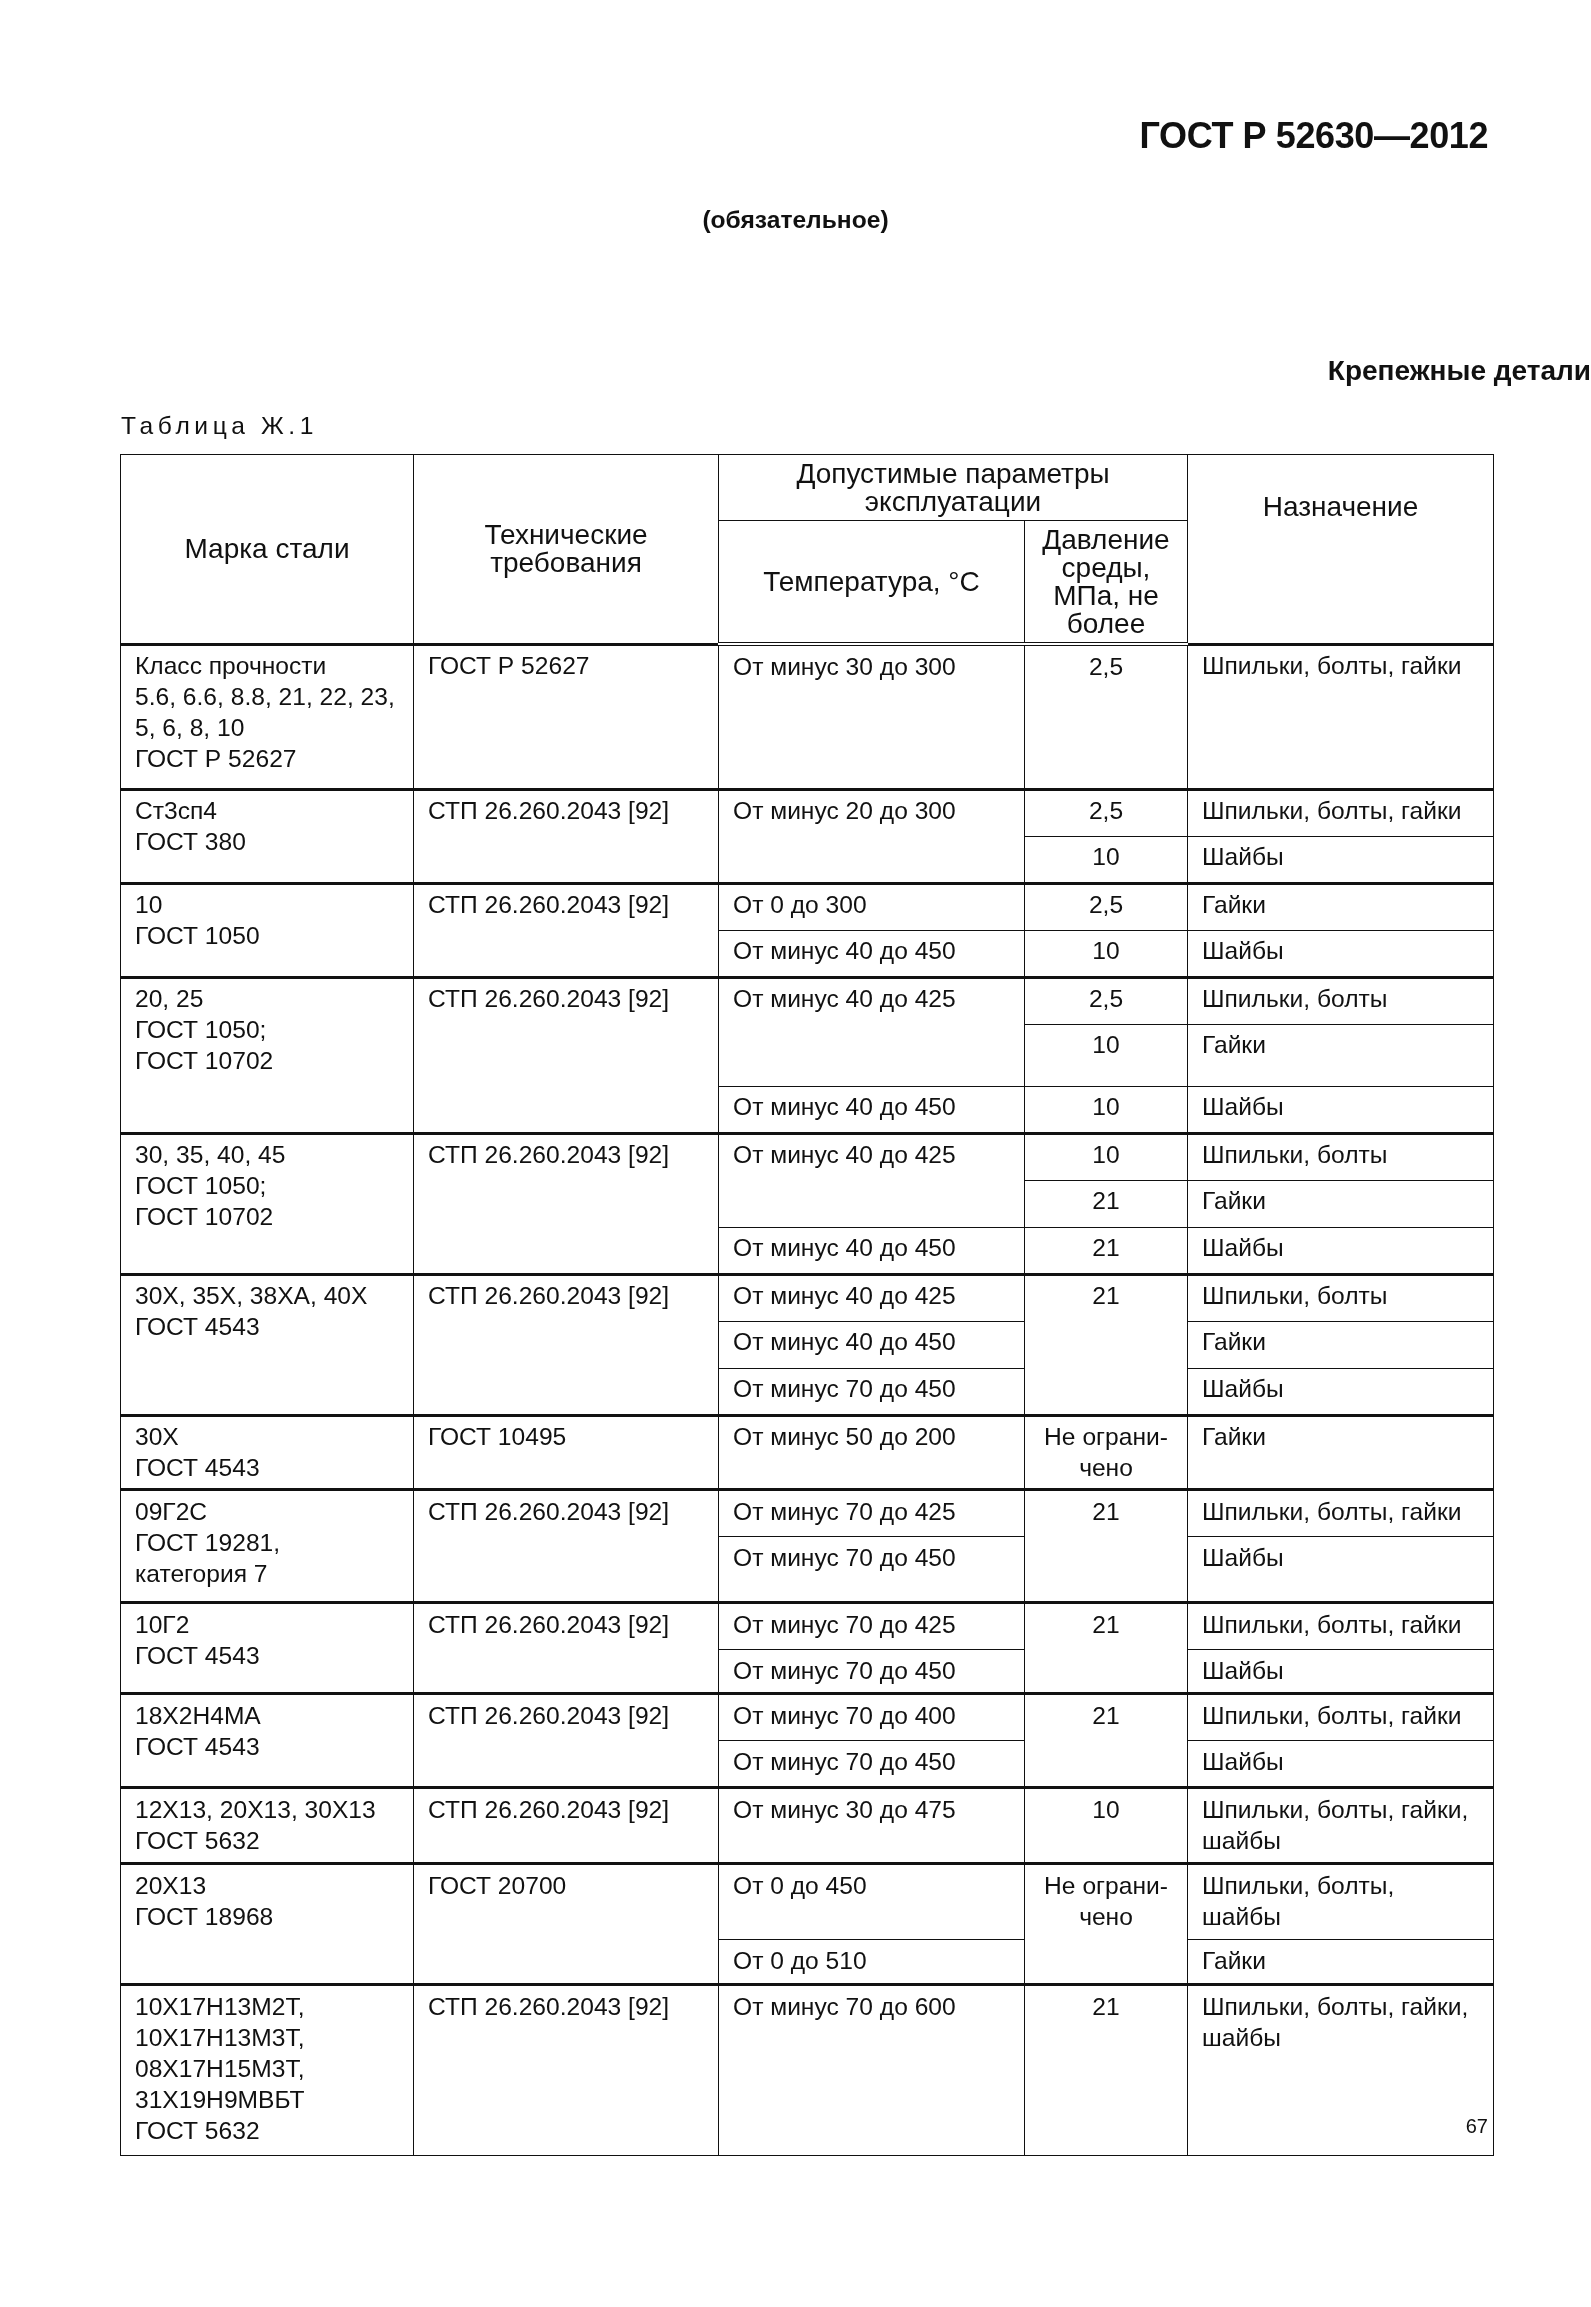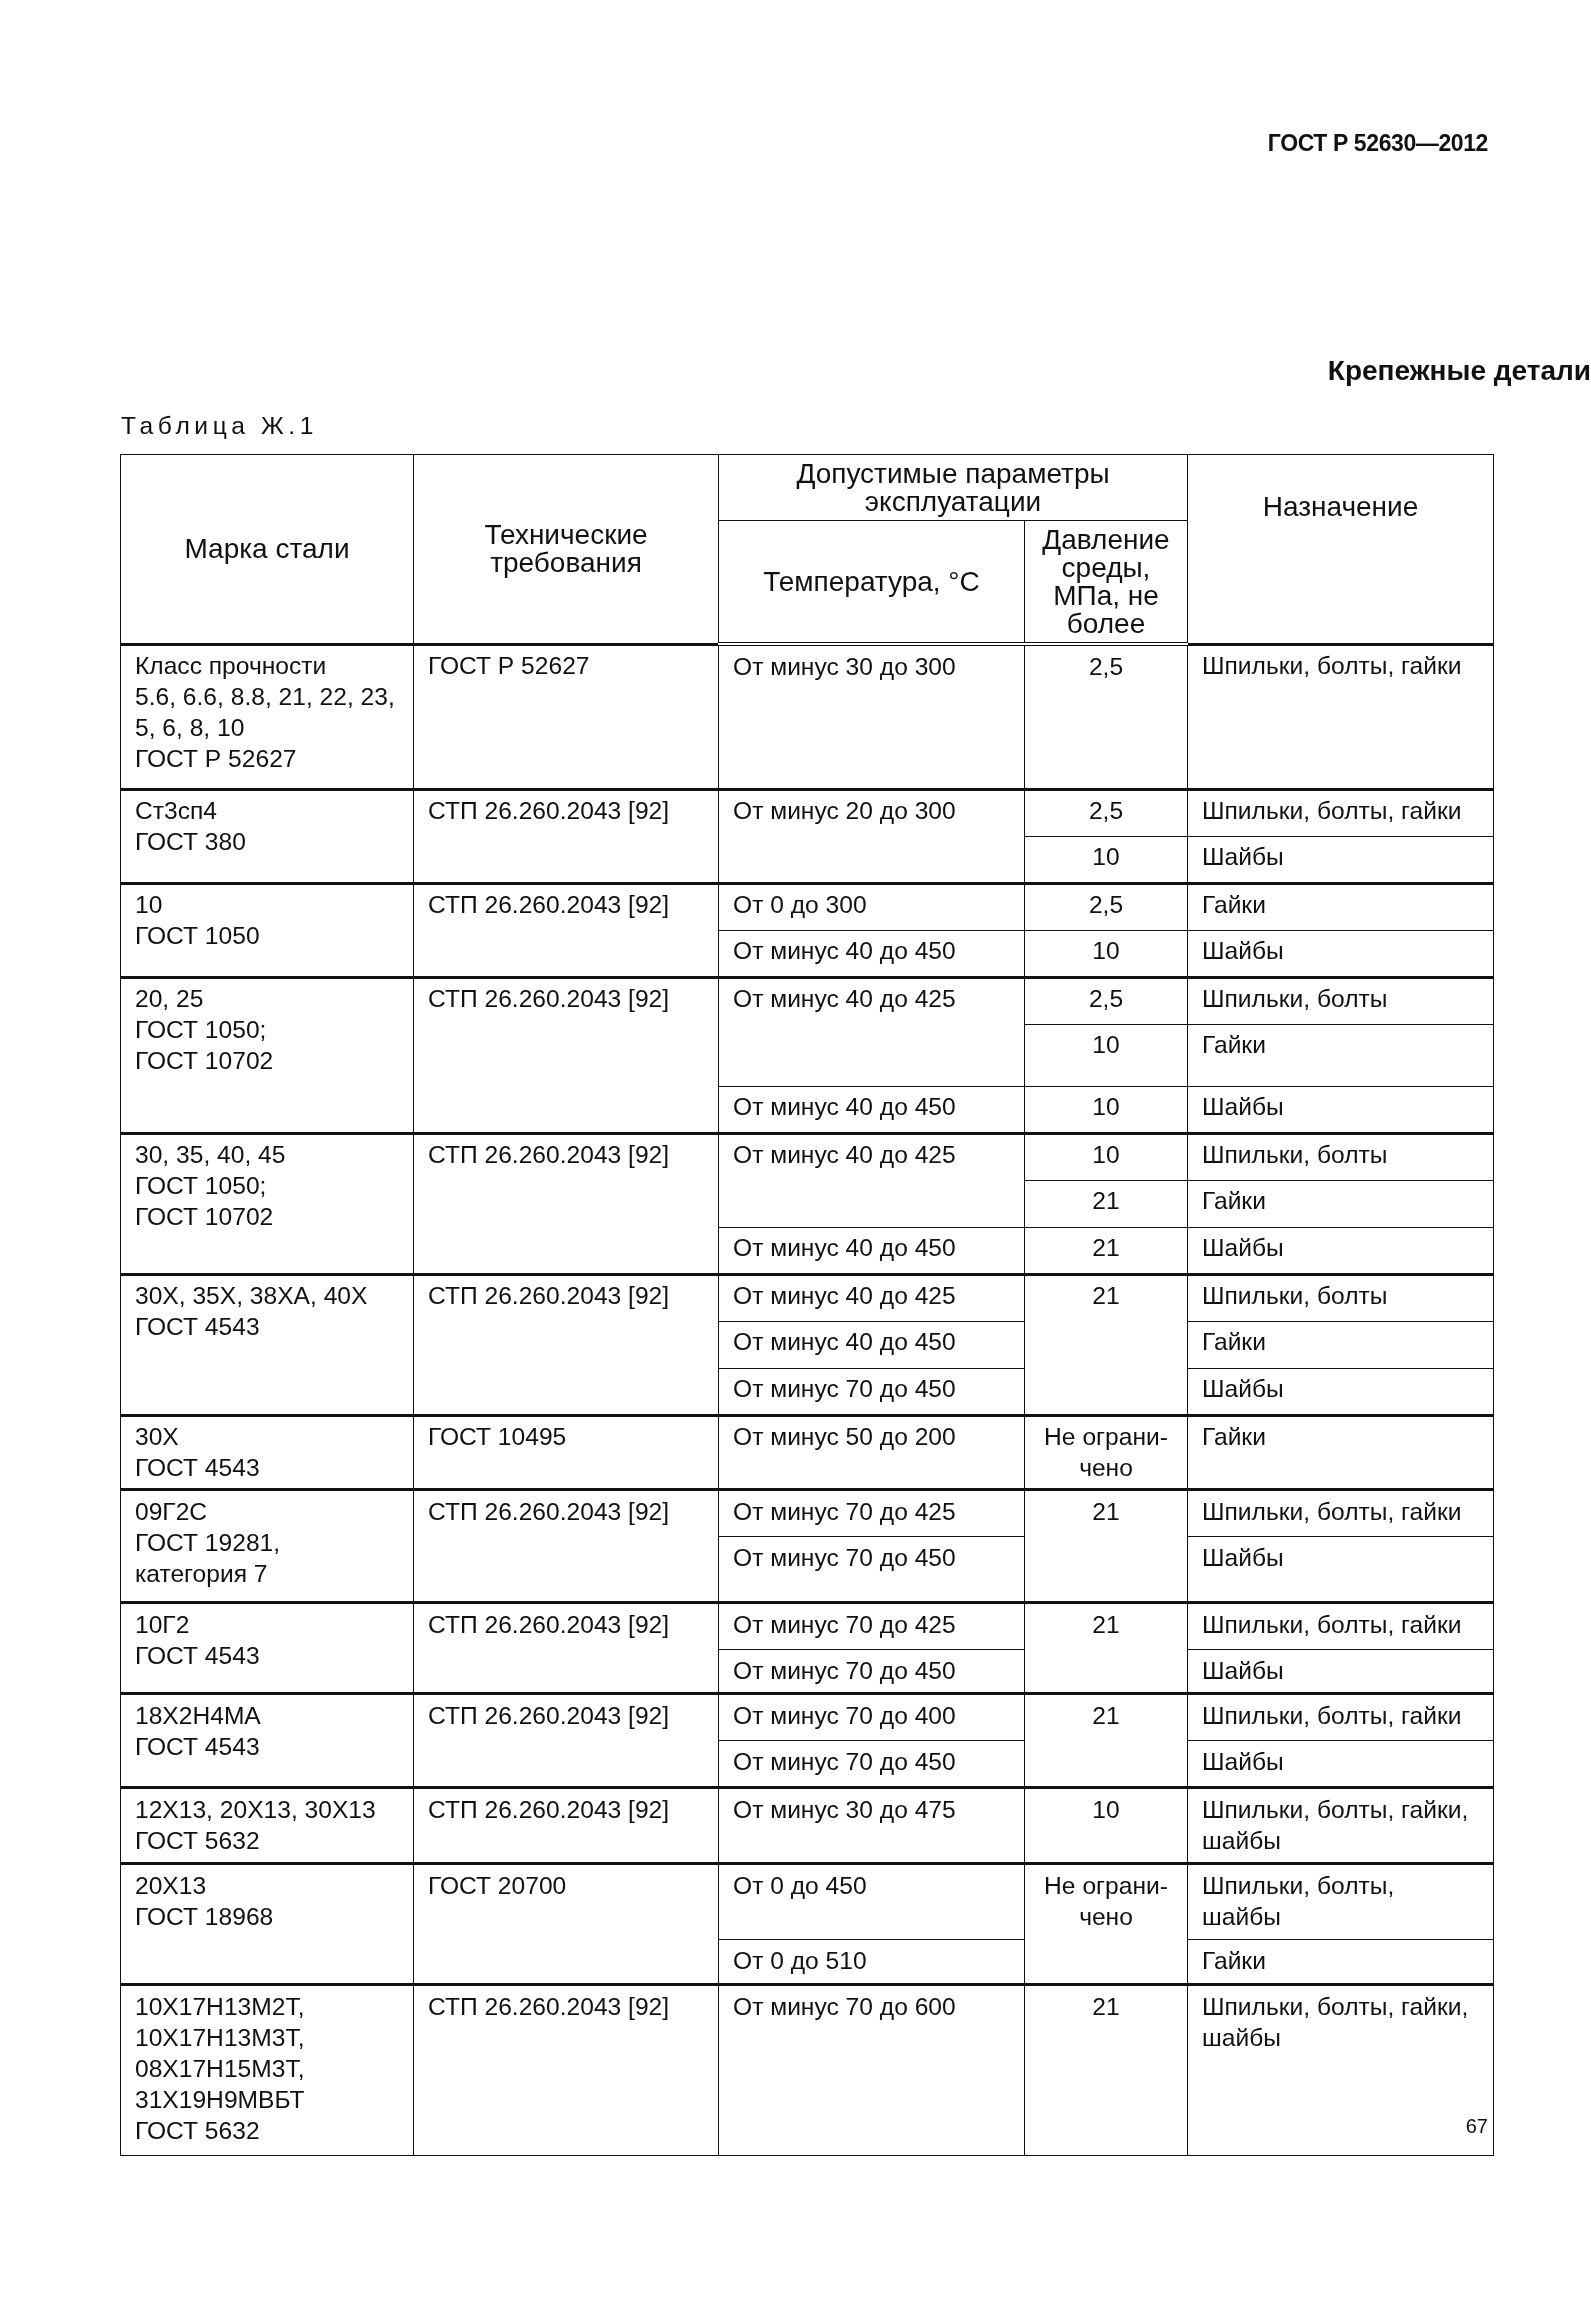--- a/index.html
+++ b/index.html
@@ -1,36 +1,37 @@
 <!DOCTYPE html>
 <html style="font-size:12.3px"><head>
 <meta charset="utf-8">
 <style>
   html, body { margin: 0; padding: 0; background: #ffffff; }
   body { width: 1591px; height: 2307px; position: relative; font-family: "Liberation Sans", sans-serif; color: #111; }
-  .doc-code { position: absolute; top: 130px; right: 103px; font-weight: bold; font-size: 23px; letter-spacing: -0.4px; }
+  .doc-code { position: absolute; top: 115px; right: 103px; font-weight: bold; font-size: 36px; letter-spacing: -0.4px; }
   .appendix { position: absolute; top: 204px; left: 0; width: 1591px; text-align: center; font-weight: bold; font-size: 24.6px; line-height: 32px; }
   .section-title { position: absolute; top: 355px; left: 0; width: 1591px; text-align: right; font-weight: bold; font-size: 28px; }
   .table-caption { position: absolute; top: 412px; left: 121px; font-size: 24.6px; letter-spacing: 4.6px; }
   .page-number { position: absolute; top: 2115px; right: 103px; font-size: 20px; }
 
   table.main { position: absolute; left: 120px; top: 454px; width: 1373px; border-collapse: collapse; table-layout: fixed; font-size: 24.6px; line-height: 31px; }
   table.main td, table.main th { border: 1.5px solid #111; vertical-align: top; padding: 4.6px 14px 4.6px 14px; font-weight: normal; }
   table.main th { vertical-align: middle; text-align: center; font-size: 28px; line-height: 28px; padding: 4.6px 6.2px; }
   table.main thead tr:last-child th { border-bottom: 4.6px double #111; }
   table.main tbody tr.grp-start td { border-top: 3.1px solid #111; }
   td.center { text-align: center; }
   col.c1 { width: 293px; } col.c2 { width: 305px; } col.c3 { width: 306px; } col.c4 { width: 163px; } col.c5 { width: 306px; }
   .ml { white-space: pre-line; }
 </style>
 </head>
 <body>
 
 <div class="doc-code">ГОСТ Р 52630—2012</div>
 <div class="appendix">
+  <div>(обязательное)</div>
 </div>
 <div class="section-title">Крепежные детали</div>
 <div class="table-caption">Таблица Ж.1</div>
 
 <table class="main">
   <colgroup>
       <col class="c1">
       <col class="c2">
       <col class="c3">
       <col class="c4">

